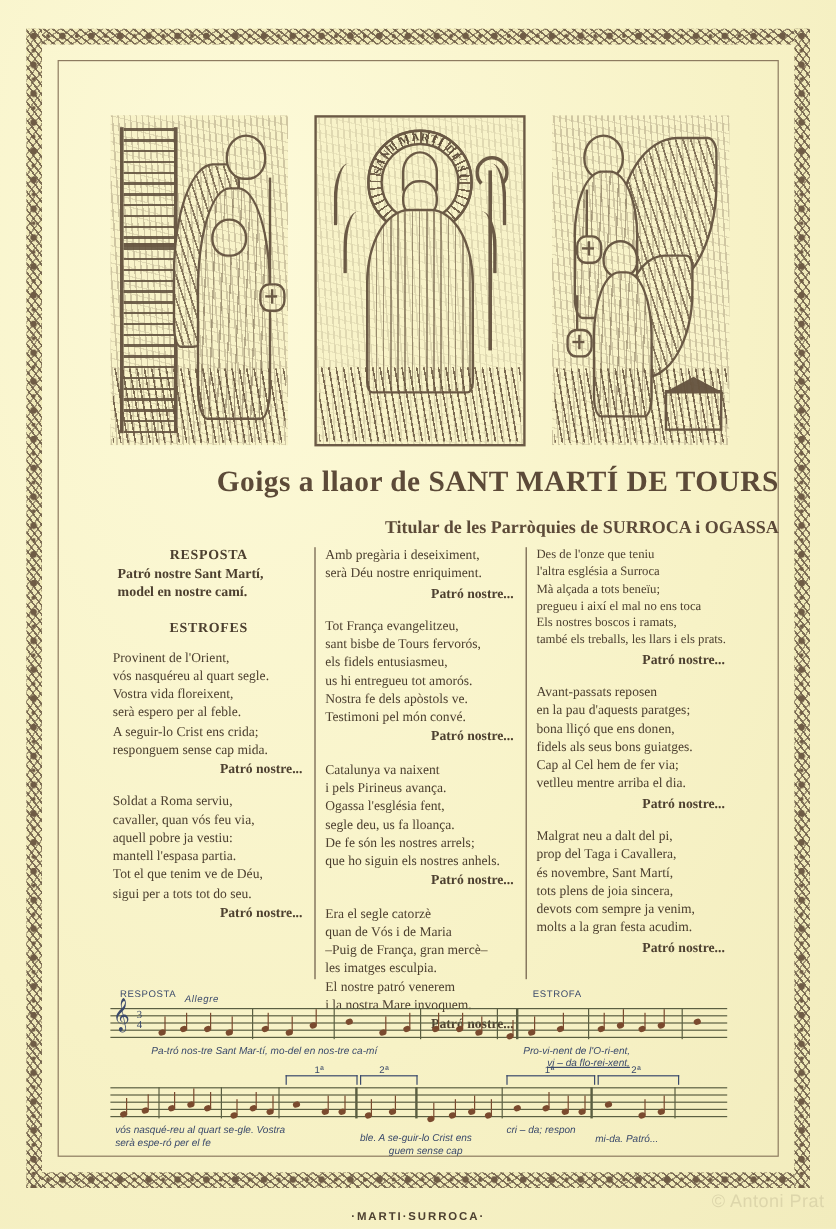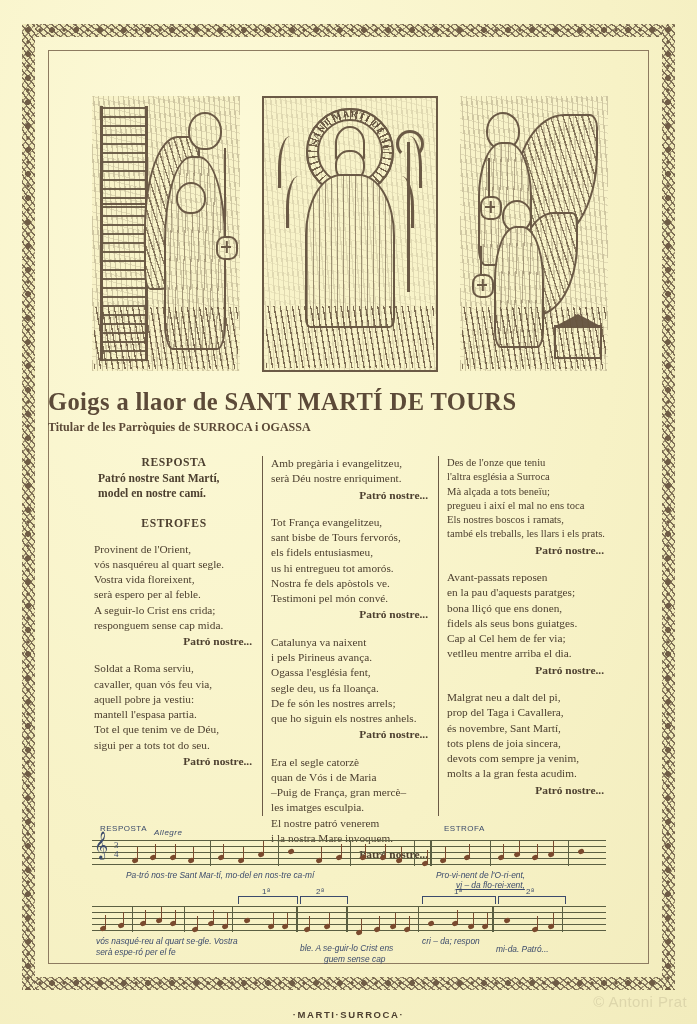--- a/index.html
+++ b/index.html
@@ -155,27 +155,27 @@
   .hut{
     position:absolute;right:6px;bottom:12px;width:44px;height:30px;
     border:2.4px solid #6b5a46;background:#f8f3c9;
   }
   .hut::before{
     content:"";position:absolute;left:-4px;top:-13px;border-left:26px solid transparent;
     border-right:26px solid transparent;border-bottom:14px solid #6b5a46;
   }
 
   
-  .title-block{position:absolute;left:48px;right:48px;top:388px;text-align:left;}
+  .title-block{position:absolute;left:48px;right:48px;top:388px;text-align:right;}
   .title-main{
     font-size:24.5px;font-weight:bold;color:#5c4a38;letter-spacing:.4px;
     white-space:nowrap;
   }
   .title-sub{
-    font-size:12px;font-weight:bold;color:#5c4a38;margin-top:4px;white-space:nowrap;
+    font-size:15px;font-weight:bold;color:#5c4a38;margin-top:16px;white-space:nowrap;
   }
 
   
   .columns{
     position:absolute;left:86px;top:456px;width:528px;height:360px;
     display:flex;
   }
   .col{position:relative;width:176px;padding:0 8px;box-sizing:border-box;}
   .col + .col{border-left:1.4px solid #6b5a46;}
   .hdr{
@@ -342,21 +342,21 @@
         <div class="ln">mantell l'espasa partia.</div>
         <div class="ln">Tot el que tenim ve de Déu,</div>
         <div class="ln">sigui per a tots tot do seu.</div>
         <div class="refrain">Patró nostre...</div>
       </div>
 
     </div>
 
     <div class="col">
       <div class="stanza" style="margin-top:0;">
-        <div class="ln">Amb pregària i evangelitzeu,</div>
+        <div class="ln">Amb pregària i deseiximent,</div>
         <div class="ln">serà Déu nostre enriquiment.</div>
         <div class="refrain">Patró nostre...</div>
       </div>
 
       <div class="stanza">
         <div class="ln">Tot França evangelitzeu,</div>
         <div class="ln">sant bisbe de Tours fervorós,</div>
         <div class="ln">els fidels entusiasmeu,</div>
         <div class="ln">us hi entregueu tot amorós.</div>
         <div class="ln">Nostra fe dels apòstols ve.</div>

